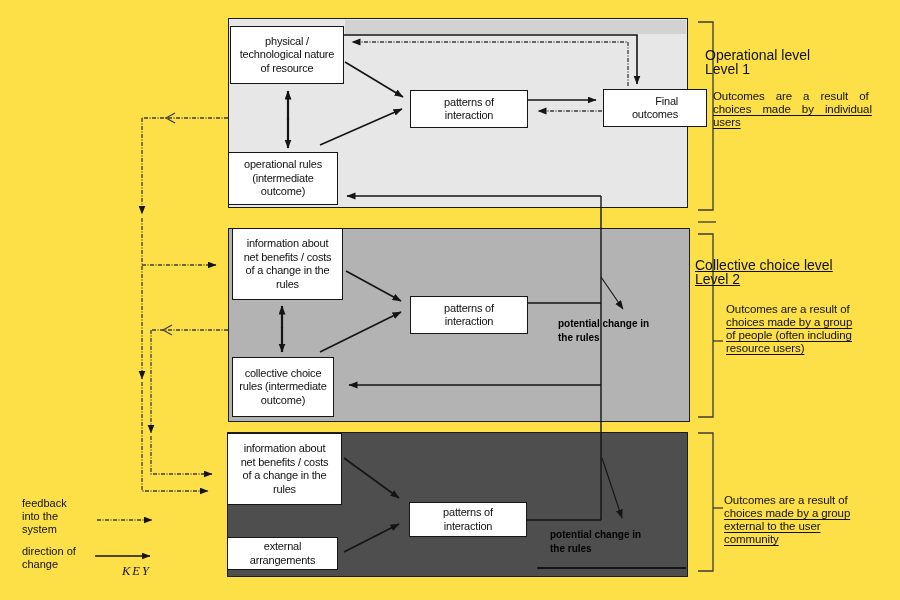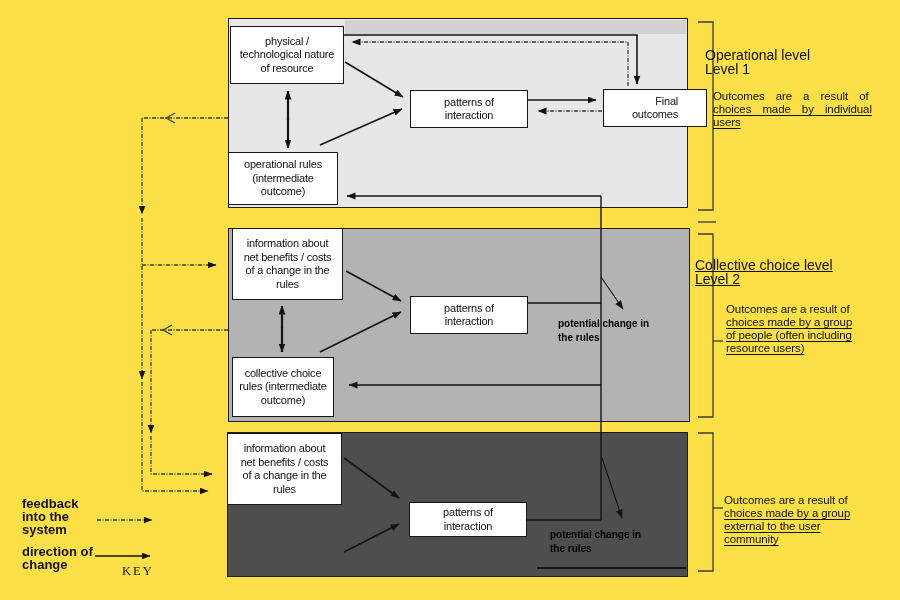--- a/index.html
+++ b/index.html
@@ -20,21 +20,21 @@
     font-size:11px;line-height:13.5px;letter-spacing:-0.2px;white-space:pre-line;z-index:3;
   }
   .blabel{position:absolute;font-weight:bold;font-size:10px;line-height:13.5px;
     white-space:pre-line;z-index:3;color:#000;}
   .rtitle{position:absolute;text-align:left;font-size:14px;line-height:14px;
     white-space:pre-line;z-index:3;}
   .rpara{position:absolute;font-size:11.5px;line-height:13px;letter-spacing:-0.1px;
     white-space:pre-line;z-index:3;}
   .rpara .ul{text-decoration:underline;text-underline-offset:2px;}
   .spread{word-spacing:8px;}
-  .klabel{position:absolute;font-size:13px;line-height:13px;white-space:pre-line;z-index:3;font-weight:bold;}
+  .klabel{position:absolute;font-size:11px;line-height:13px;white-space:pre-line;z-index:3;}
   .keyword{position:absolute;font-family:"Liberation Serif", serif;font-size:12.5px;
     letter-spacing:2px;z-index:3;}
 </style>
 </head>
 <body>
 
 <div id="canvas">
 
   <div id="p1" class="panel"></div>
   <div id="p1strip" class="abs"></div>
@@ -121,20 +121,22 @@
 outcome)</div>
   <div class="box" style="left:410px;top:296px;width:118px;height:38px;">patterns of
 interaction</div>
   <div class="blabel" style="left:558px;top:317px;width:112px;">potential change in
 the rules</div>
 
   <div class="box" style="left:227px;top:433px;width:115px;height:72px;">information about
 net benefits / costs
 of a change in the
 rules</div>
+  <div class="box" style="left:227px;top:537px;width:111px;height:33px;">external
+arrangements</div>
   <div class="box" style="left:409px;top:502px;width:118px;height:35px;">patterns of
 interaction</div>
   <div class="blabel" style="left:550px;top:528px;width:115px;">potential change in
 the rules</div>
 
   <div class="rtitle" style="left:705px;top:48px;width:185px;">Operational level
 Level 1</div>
   <div class="rpara spread" style="left:713px;top:90px;width:190px;"><span>Outcomes are a result of
 </span><span class="ul">choices made by individual
 users</span></div>
@@ -149,15 +151,15 @@
   <div class="rpara" style="left:724px;top:494px;width:150px;"><span>Outcomes are a result of
 </span><span class="ul">choices made by a group
 external to the user
 community</span></div>
 
   <div class="klabel" style="left:22px;top:497px;">feedback
 into the
 system</div>
   <div class="klabel" style="left:22px;top:545px;">direction of
 change</div>
-  <div class="keyword" style="left:122px;top:564px;">KEY</div>
+  <div class="keyword" style="left:122px;top:564px;font-style:italic;">KEY</div>
 
 </div>
 
 </body></html>

